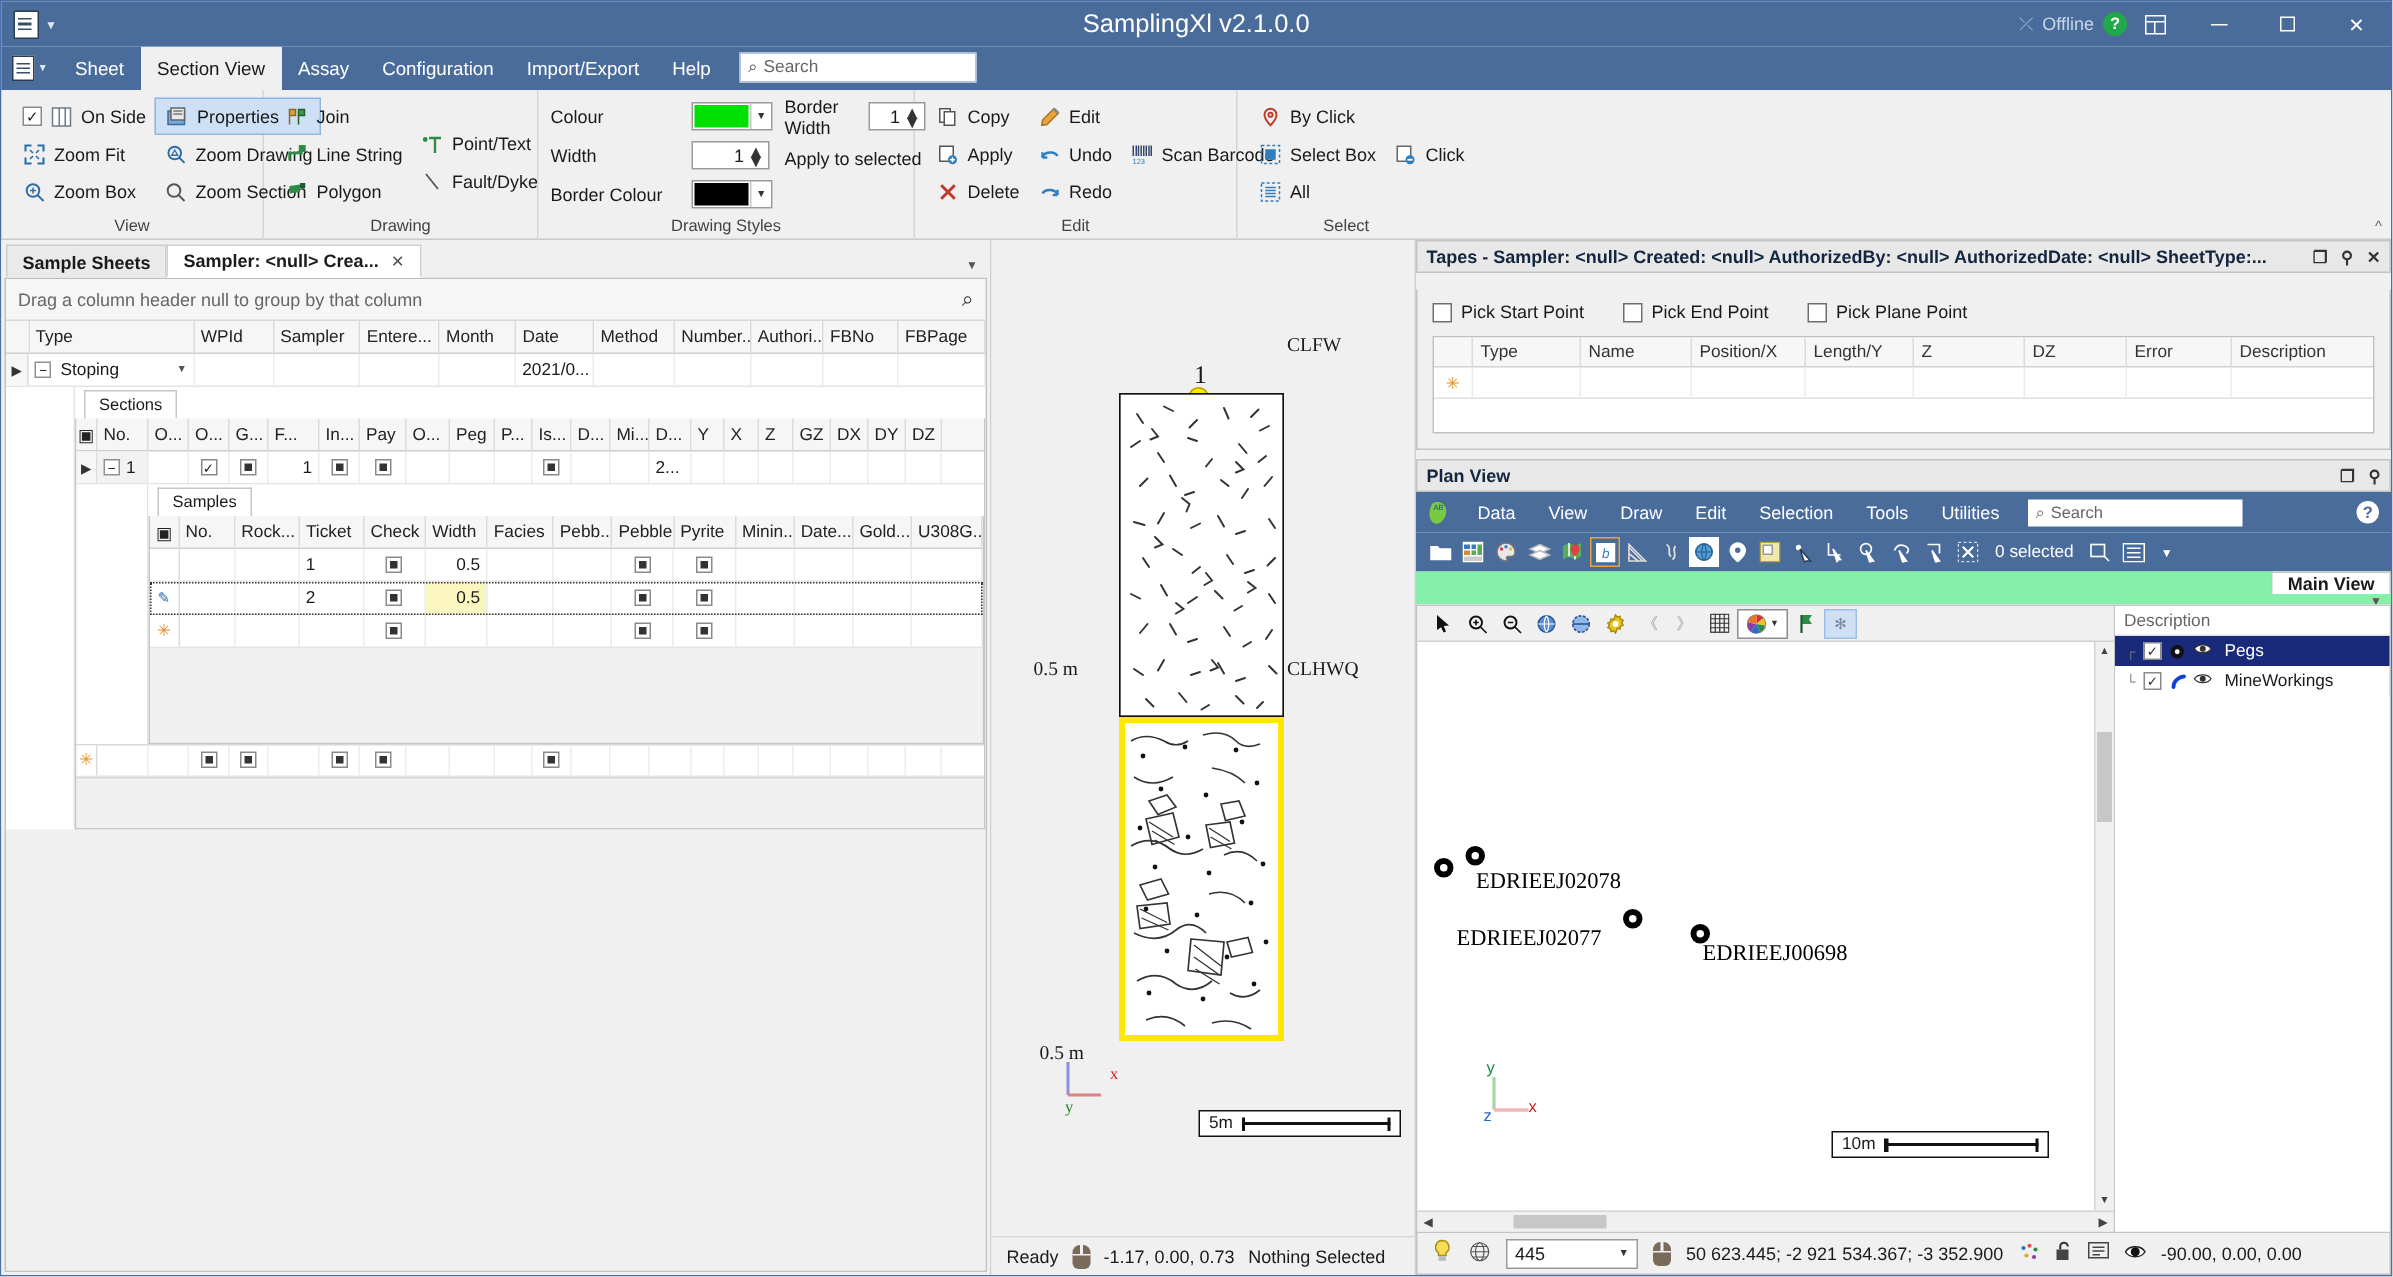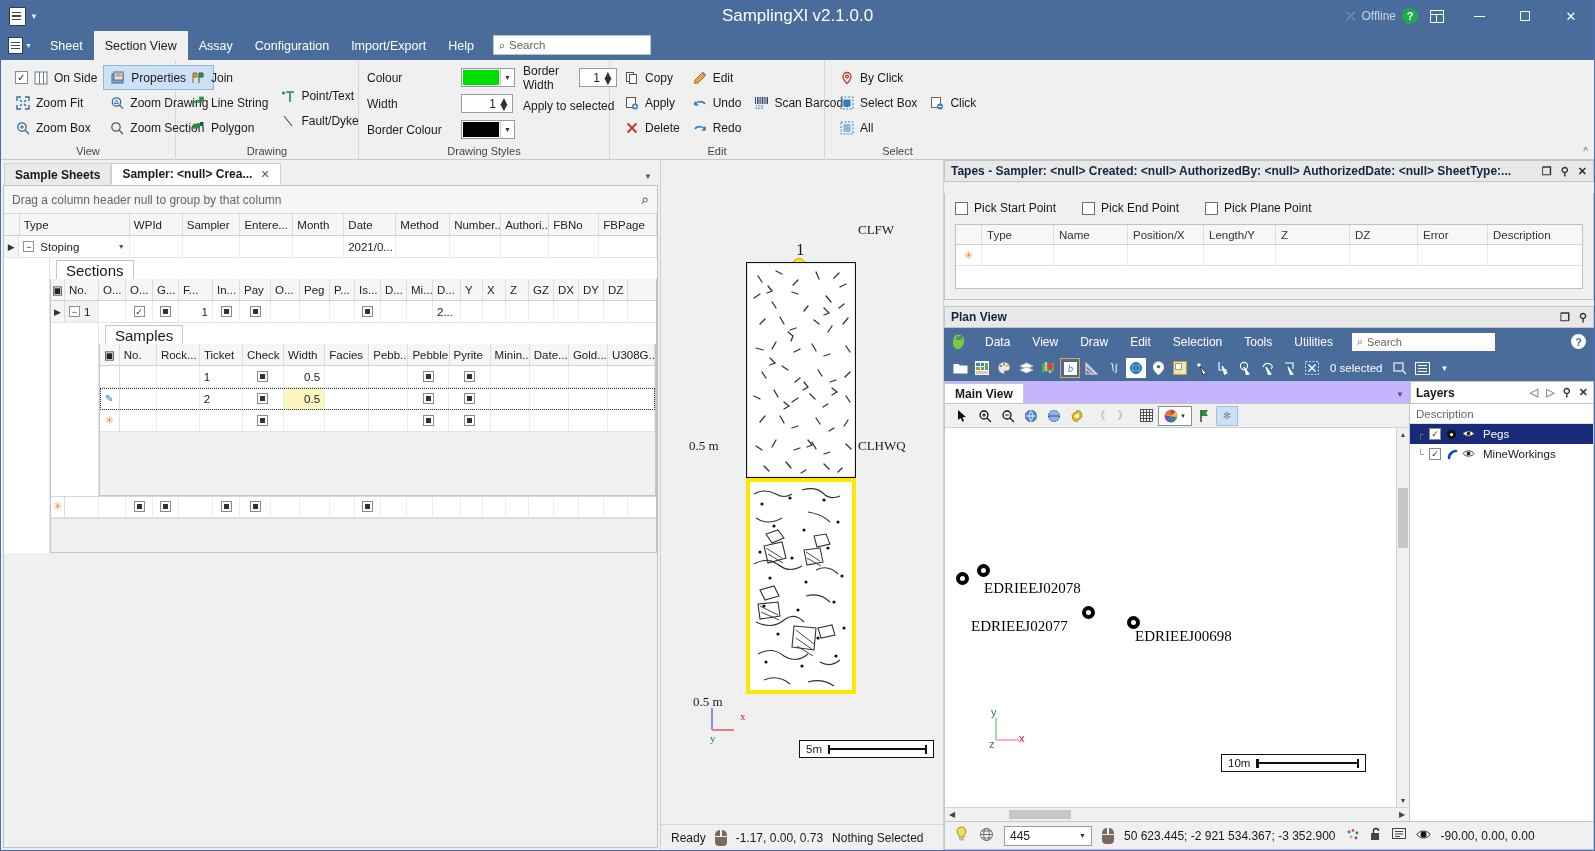--- a/index.html
+++ b/index.html
@@ -98,21 +98,21 @@
   .data-cell { border-right:1px solid #ececec; display:flex; align-items:center; padding:0 4px; font-size:11.5px; overflow:hidden; white-space:nowrap; }
   .data-cell.num { justify-content:flex-end; }
   .cell-chk { width:11px; height:11px; border:1px solid #8a8a8a; background:#fff; display:flex; align-items:center; justify-content:center; }
   .cell-chk i { width:5px; height:5px; background:#333; display:block; }
   .cell-chk.tick { color:#222; font-size:9px; }
   .rowsel { width:16px; display:flex; align-items:center; justify-content:center; font-size:9px; color:#333; background:#f6f6f6; border-right:1px solid #dcdcdc; }
   .newstar { color:#e8912a; font-size:11px; }
   .expander { width:11px; height:11px; border:1px solid #909090; display:flex; align-items:center; justify-content:center; font-size:9px; line-height:8px; background:#fff; }
 
   .sub-tabstrip { height:21px; display:flex; align-items:flex-end; background:#fff; padding-left:6px; }
-  .sub-tab { height:19px; padding:0 9px; display:flex; align-items:center; font-size:15px; background:#fff;
+  .sub-tab { height:19px; padding:0 9px; display:flex; align-items:center; font-size:11px; background:#fff;
              border:1px solid #c6c6c6; border-bottom:none; }
 
   
   .mid-panel { width:283px; background:#f0f0f0; display:flex; flex-direction:column; border-right:1px solid #cfcfcf; position:relative; }
   .section-canvas { flex:1; position:relative; overflow:hidden; }
   .sec-status { height:26px; background:#f0f0f0; display:flex; align-items:center; gap:9px; padding:0 10px; border-top:1px solid #d8d8d8; font-size:12px; }
   .mouse-ico { width:12px; height:16px; background:#7a6a5a; border-radius:5px 5px 4px 4px; position:relative; }
   .mouse-ico:before { content:""; position:absolute; left:5px; top:0; width:2px; height:6px; background:#f0f0f0; }
   .mouse-ico:after { content:""; position:absolute; left:0; right:0; top:6px; height:1.5px; background:#f0f0f0; }
   .scalebar { border:1px solid #111; background:#fff; display:flex; align-items:center; gap:6px; padding:2px 6px; font-size:11.5px; }
@@ -141,21 +141,21 @@
   .plan-logo { width:30px; display:flex; align-items:center; justify-content:center; font-size:14px; }
   .plan-mi { padding:0 11px; height:27px; display:flex; align-items:center; }
   .plan-search { margin-left:8px; width:143px; height:18px; background:#fff; color:#666; display:flex; align-items:center; gap:4px; padding-left:5px; font-size:11px; }
   .plan-help { margin-left:auto; margin-right:8px; width:15px; height:15px; border-radius:50%; background:#fff; color:#4a6c9b; display:flex; align-items:center; justify-content:center; font-size:11px; font-weight:bold; }
   .plan-toolbar2 { height:26px; background:#4a6c9b; display:flex; align-items:center; gap:2px; padding-left:6px; }
   .pt-ico { width:20px; height:20px; display:flex; align-items:center; justify-content:center; font-size:13px; }
   .pt-ico.boxed { background:#fff; }
   .pt-ico.outl { border:1px solid #e8a33d; }
   .pt-sel-label { color:#fff; font-size:11.5px; margin:0 6px; white-space:nowrap; }
 
-  .plan-tabrow { height:22px; display:flex; align-items:flex-end; background:#c4b5fd; }
+  .plan-tabrow { height:22px; display:flex; align-items:flex-end; background:#86efac;flex-direction:column; }
   .plan-maintab { height:20px; padding:0 10px; background:#fff; border:1px solid #c4c4c4; border-bottom:none;
                   font-size:12px; font-weight:bold; display:flex; align-items:center; }
   .plan-tabcaret { margin-left:auto; font-size:8px; color:#555; padding:0 6px 4px 0; }
 
   .plan-main { flex:1; display:flex; }
   .plan-left { flex:1; display:flex; flex-direction:column; border:1px solid #c4c4c4; background:#fff; }
   .plan-inner-tb { height:24px; background:#f0f0f0; border-bottom:1px solid #d0d0d0; display:flex; align-items:center; gap:1px; padding-left:6px; }
   .pit { width:22px; height:20px; display:flex; align-items:center; justify-content:center; font-size:13px; }
   .pit.sel { background:#cfe0f5; border:1px solid #9cc0e6; }
   .pit.framed { border:1px solid #8d8d8d; background:#fff; }

